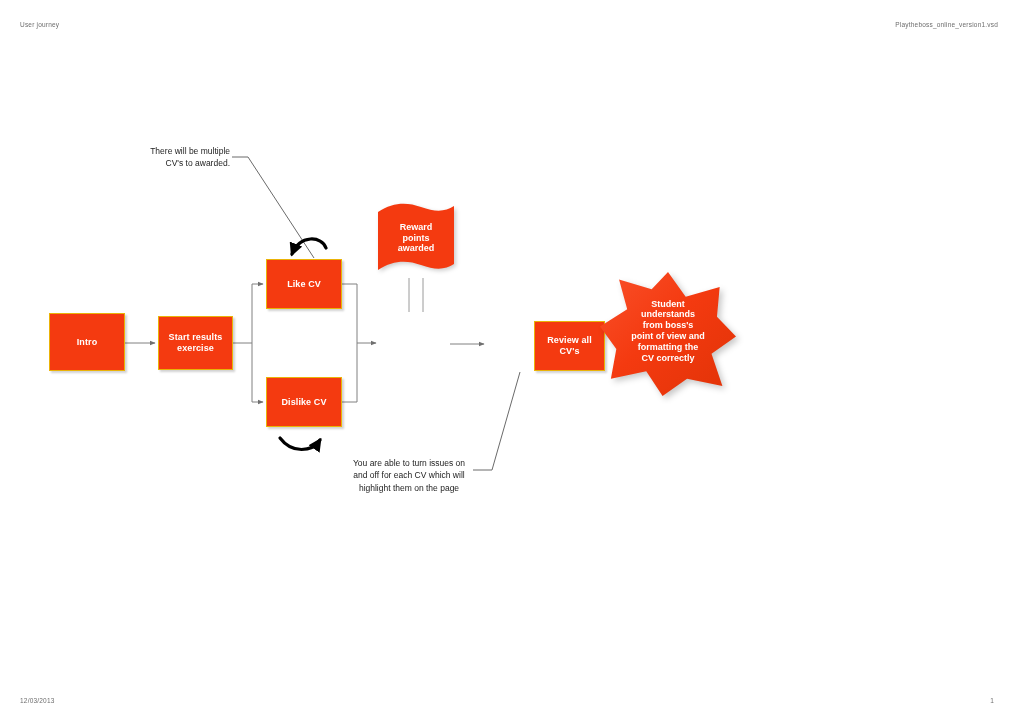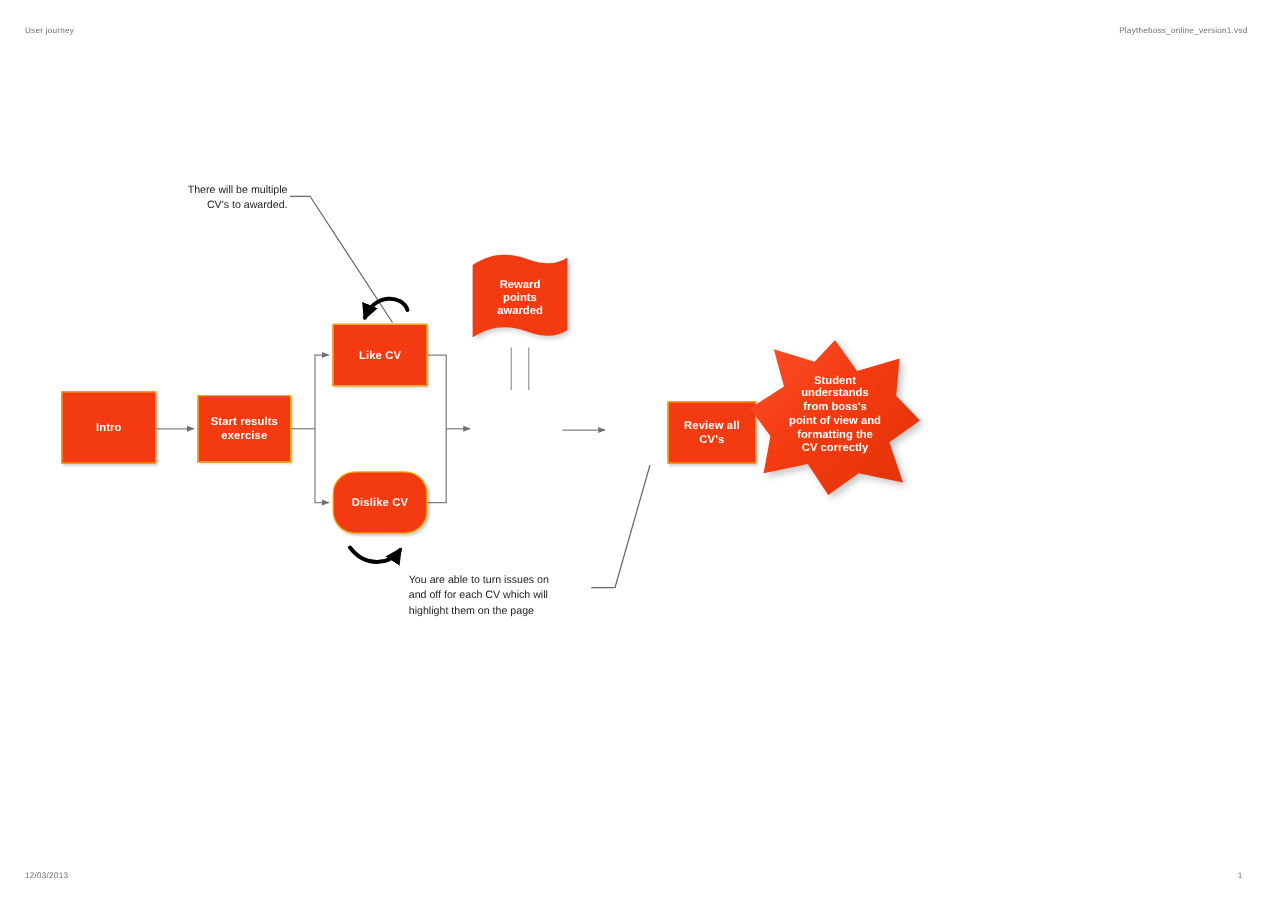--- a/index.html
+++ b/index.html
@@ -50,21 +50,21 @@
     border: 1px solid #eab308;
     font-size: 9px;
     letter-spacing: .1px;
     box-shadow: 1.5px 1.5px 2px rgba(0,0,0,.18);
   }
 
   
   #shape-intro          { left: 49px;  top: 313px; width: 76px;  height: 58px; }
   #shape-start-online   { left: 158px; top: 316px; width: 75px;  height: 54px; }
   #shape-like-cv        { left: 266px; top: 259px; width: 76px;  height: 50px; }
-  #shape-dislike-cv     { left: 266px; top: 377px; width: 76px;  height: 50px; border-radius: 18px; }
+  #shape-dislike-cv     { left: 266px; top: 377px; width: 76px;  height: 50px; }
   #shape-your-results   { left: 379px; top: 321px; width: 71px;  height: 46px; }
   #shape-review-all     { left: 487px; top: 321px; width: 71px;  height: 50px; margin-left: 47px; }
 
   
   #shape-reward {
     left: 377px; top: 202px; width: 78px; height: 72px;
     font-size: 9px;
     background: transparent;
     border: none;
     filter: drop-shadow(2px 2px 2px rgba(0,0,0,.2));
@@ -110,21 +110,21 @@
 
   
   .annotation {
     position: absolute;
     font-size: 8.5px;
     color: #1d1d1d;
     line-height: 1.45;
     white-space: pre-line;
   }
   #note-multiple-cvs { left: 126px; top: 145px; width: 104px; text-align: right; }
-  #note-issues-toggle { left: 327px; top: 457px; width: 164px; }
+  #note-issues-toggle { left: 327px; top: 457px; width: 164px; text-align: center; }
 
   
   #connectors {
     position: absolute;
     left: 0; top: 0;
     width: 1024px;
     height: 723px;
     pointer-events: none;
   }
 </style>

